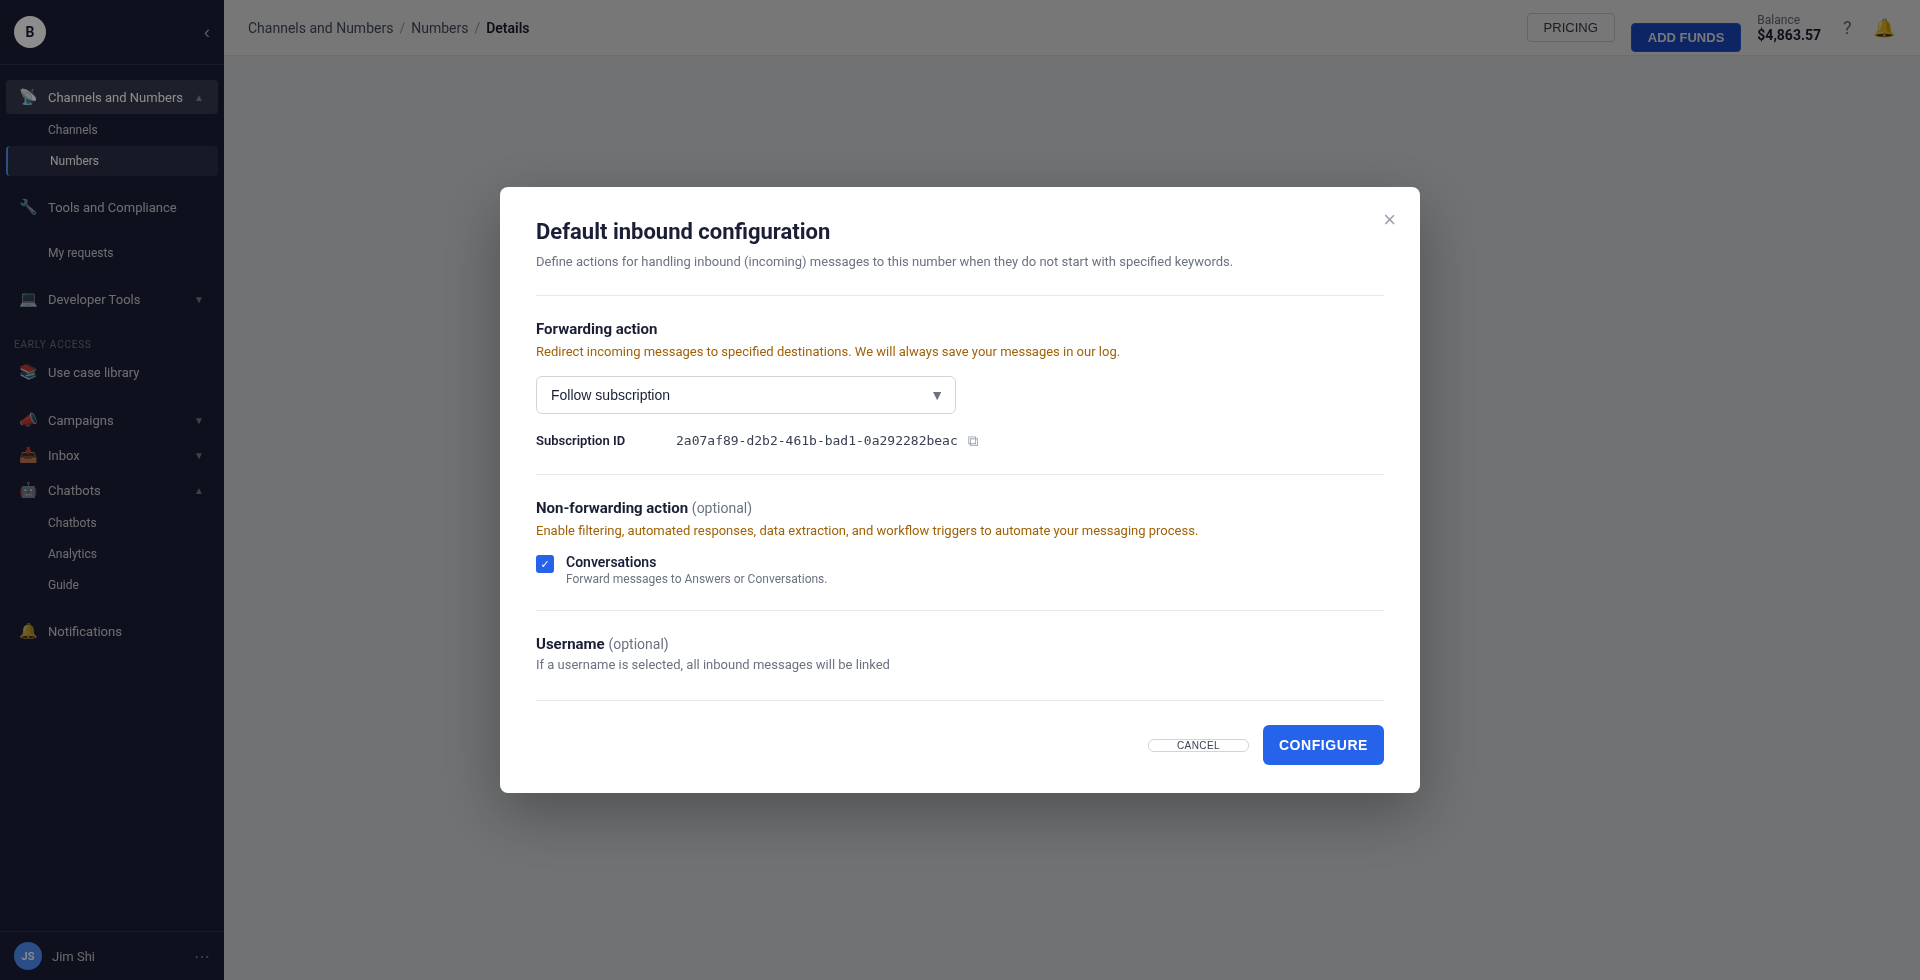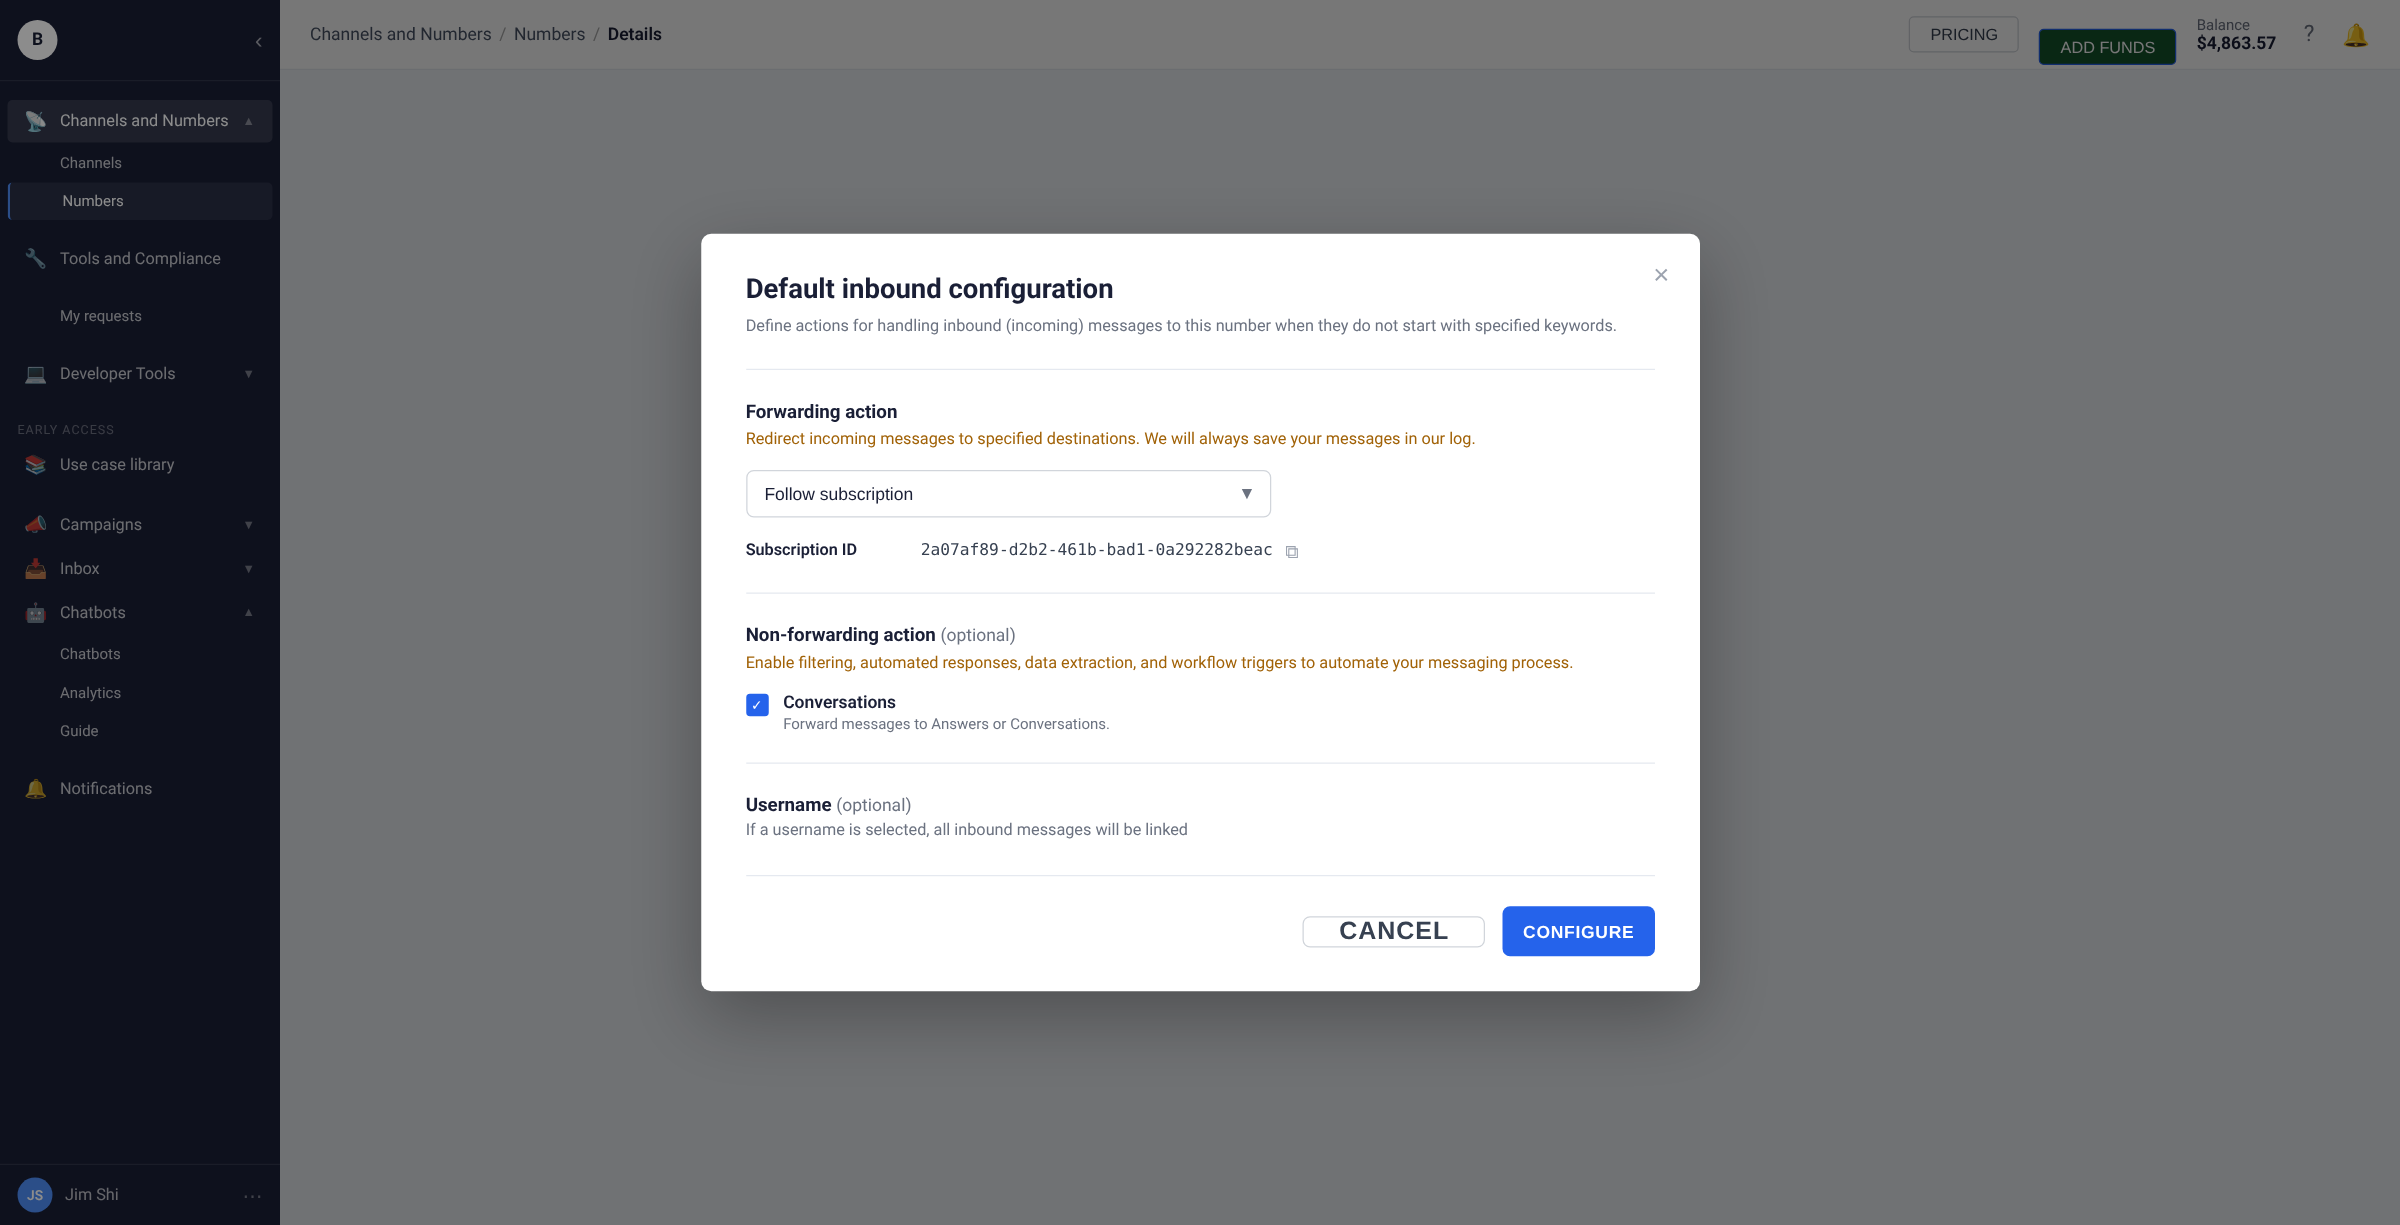--- a/index.html
+++ b/index.html
@@ -118,40 +118,40 @@
     .topbar-right { display: flex; align-items: center; gap: 16px; }
     .topbar-btn {
       padding: 6px 16px;
       border-radius: 4px;
       border: 1px solid #d1d5db;
       background: #fff;
       font-size: 13px;
       cursor: pointer;
       color: #374151;
     }
-    .topbar-btn.primary { background: #14532d; color: #fff; border-color: #2563eb; font-weight: 400; margin-top: 20px; }
+    .topbar-btn.primary { background: #1d4ed8; color: #fff; border-color: #2563eb; font-weight: 700; margin-top: 20px; }
     .balance-label { font-size: 12px; color: #6b7280; }
     .balance-value { font-size: 14px; font-weight: 700; color: #1a1f36; }
     .topbar-icon { color: #6b7280; font-size: 18px; cursor: pointer; margin-left: 6px; }
     .main-content { flex: 1; padding: 24px; overflow-y: auto; background: #f0f4f8; }
 
     
     .modal-overlay {
       position: fixed;
       inset: 0;
       background: rgba(0,0,0,0.45);
       display: flex;
       align-items: center;
       justify-content: center;
       z-index: 100;
     }
     .modal {
       background: #fff;
       border-radius: 8px;
-      width: 799px;
+      width: 920px;
       max-height: 88vh;
       overflow-y: auto;
       box-shadow: 0 20px 60px rgba(0,0,0,0.3);
       padding: 32px 36px 0 36px;
       position: relative;
     }
     .modal-header { margin-bottom: 10px; }
     .modal-title {
       font-size: 22px;
       font-weight: 700;
@@ -245,22 +245,22 @@
       gap: 14px;
       padding: 24px 0 28px;
       border-top: 1px solid #e5e9f0;
       margin-top: 28px;
     }
     .btn-cancel {
       padding: 0 28px;
       background: none;
       border: 1px solid #d1d5db;
       border-radius: 6px;
-      font-size: 20px;
-      font-weight: 700;
+      font-size: 10px;
+      font-weight: 400;
       color: #374151;
       cursor: pointer;
       letter-spacing: 0.04em;
       text-transform: uppercase;
     }
     .btn-configure {
       padding: 12px 16px;
       background: #2563eb;
       border: none;
       border-radius: 6px;

